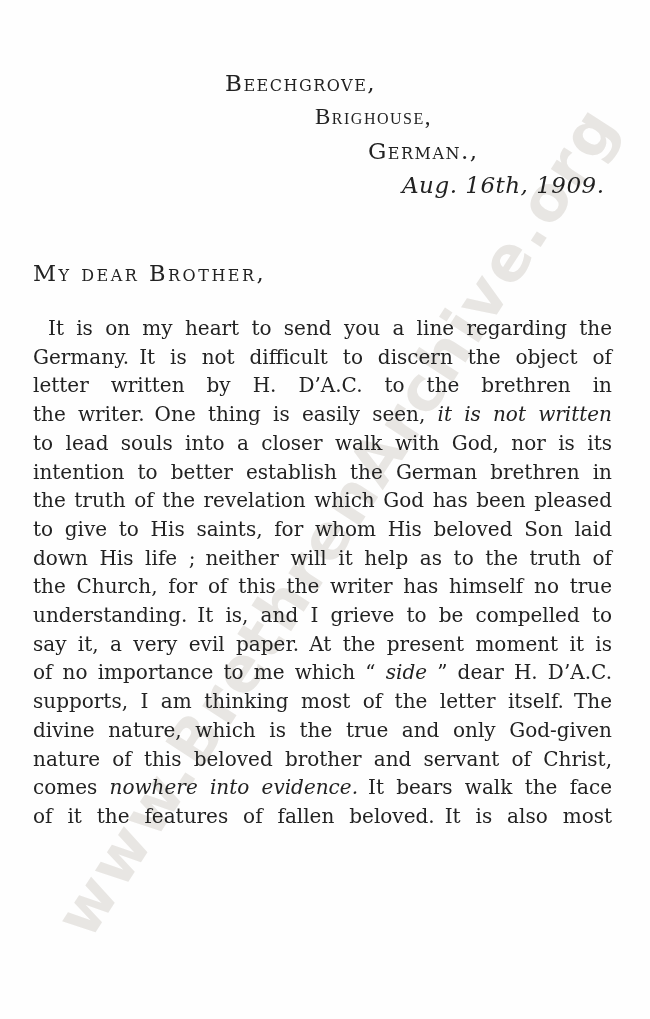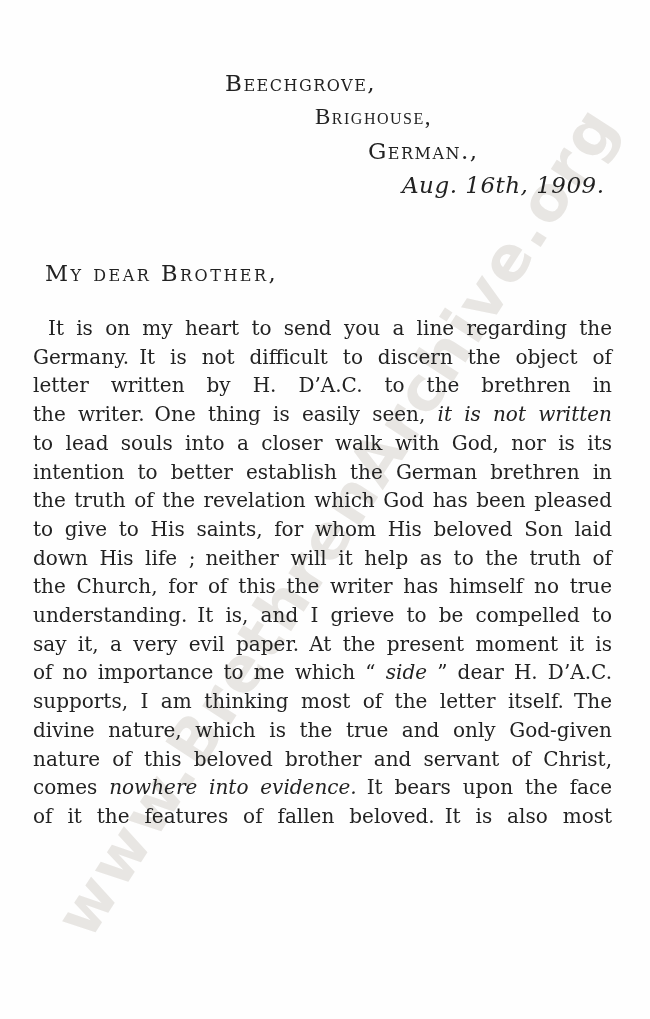--- a/index.html
+++ b/index.html
@@ -50,21 +50,20 @@
   .letterhead-line.l2 { margin-left: 282px; font-family: Liberation Serif, serif; }
   .letterhead-line.l3 { margin-left: 335px; }
   .letterhead-line.l4 {
     margin-left: 369px;
     font-variant: normal;
     font-style: italic;
     letter-spacing: 0.5px;
   }
   .salutation {
     margin-top: 58px;
-    margin-left: 12px;
     font-variant: small-caps;
     font-size: 22.5px;
     letter-spacing: 2.5px;
     line-height: 26px;
   }
   .body-lines {
     margin-top: 28px;
   }
   .body-line {
     font-size: 20px;
@@ -105,18 +104,18 @@
         <div class="body-line"><span>the truth of the revelation which God has been pleased</span></div>
         <div class="body-line"><span>to give to His saints, for whom His beloved Son laid</span></div>
         <div class="body-line"><span>down His life ; neither will it help as to the truth of</span></div>
         <div class="body-line"><span>the Church, for of this the writer has himself no true</span></div>
         <div class="body-line"><span>understanding. It is, and I grieve to be compelled to</span></div>
         <div class="body-line"><span>say it, a very evil paper. At the present moment it is</span></div>
         <div class="body-line"><span>of no importance to me which “ </span><span class="it">side</span><span> ” dear H. D’A.C.</span></div>
         <div class="body-line"><span>supports, I am thinking most of the letter itself. The</span></div>
         <div class="body-line"><span>divine nature, which is the true and only God-given</span></div>
         <div class="body-line"><span>nature of this beloved brother and servant of Christ,</span></div>
-        <div class="body-line"><span>comes </span><span class="it">nowhere into evidence.</span><span> It bears upon the face</span></div>
+        <div class="body-line"><span>comes </span><span class="it">nowhere into evidence.</span><span> It bears walk the face</span></div>
         <div class="body-line"><span>of it the features of fallen beloved. It is also most</span></div>
       </div>
 
   </div>
 </div>
 
 </body></html>

